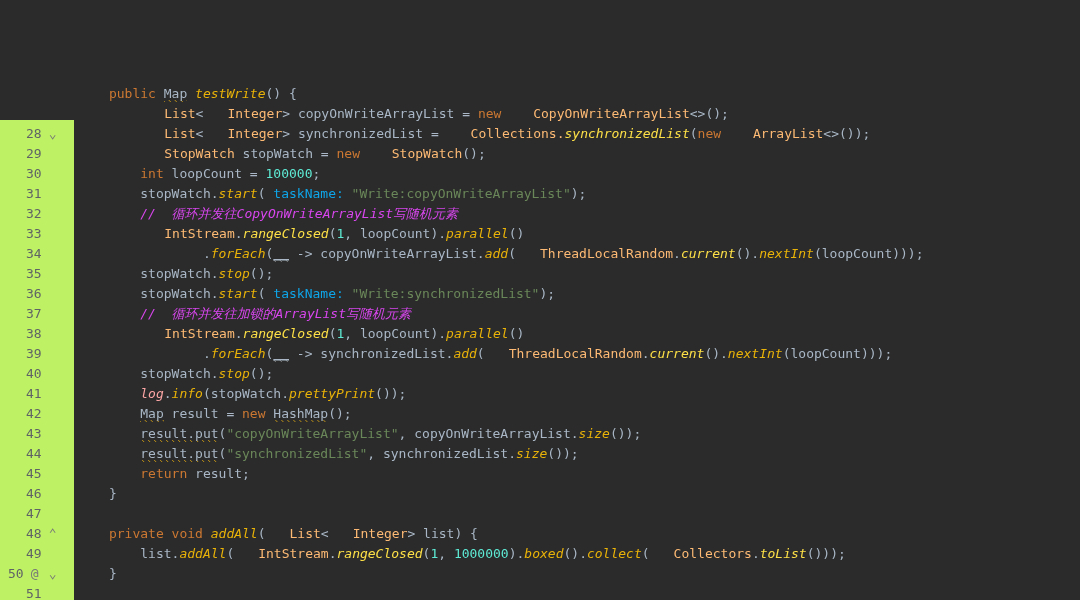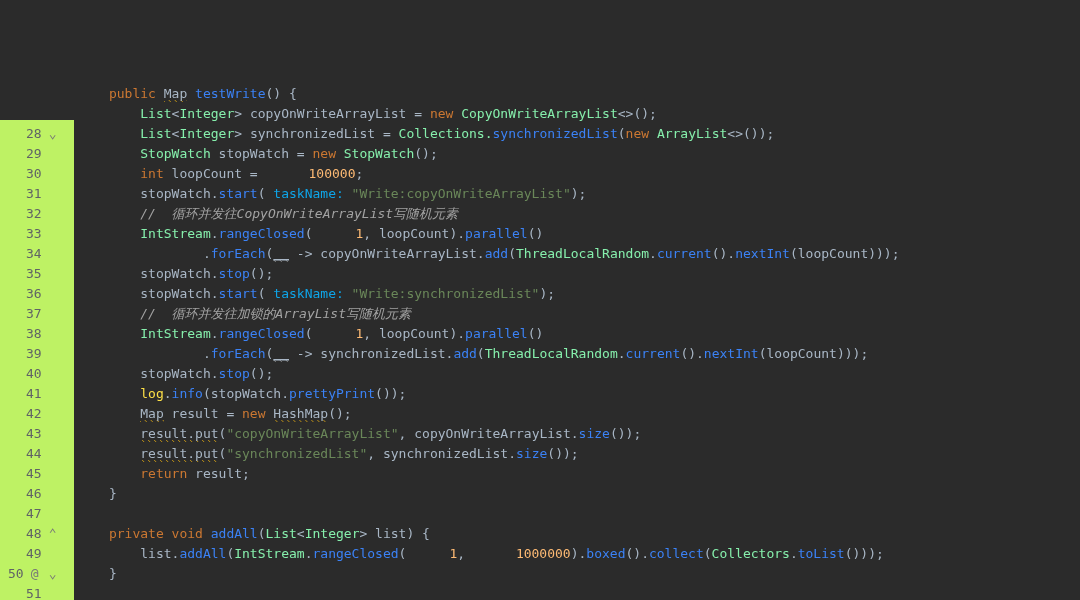--- a/index.html
+++ b/index.html
@@ -25,28 +25,28 @@
   .gutter-icon {
     display:inline-block;
     width:14px;
     text-align:center;
     color:#787878;
     margin-left:4px;
   }
   .code { padding:4px 0 4px 4px; }
   .code .row { height:20px; }
   .kw   { color:#cc7832; }
-  .cls  { color:#86efac; }
-  .call { color:#3b82f6; }
-  .scall{ color:#3b82f6; }
+  .cls  { color:#fdba74;margin-left:24px; }
+  .call { color:#eab308;font-style:italic; }
+  .scall{ color:#fde047; font-style:italic; }
   .str  { color:#6a8759; }
-  .num  { color:#fdba74;margin-left:43px; }
-  .com  { color:#a3a3a3; font-style:italic; }
+  .num  { color:#5eead4; }
+  .com  { color:#d946ef; font-style:italic; }
   .ident{ color:#a9b7c6; }
-  .field{ color:#fde047; }
+  .field{ color:#fca5a5; font-style:italic; }
   .hint { color:#0ea5e9; font-style:normal; }
   .punc { color:#a9b7c6; }
   .warn {
     background-image:linear-gradient(45deg,rgba(190,190,80,0) 40%,#be9117 40%,#be9117 60%,rgba(190,190,80,0) 60%);
     background-size:6px 2px;
     background-repeat:repeat-x;
     background-position:bottom;
     padding-bottom:1px;
   }
   .warn2 {

